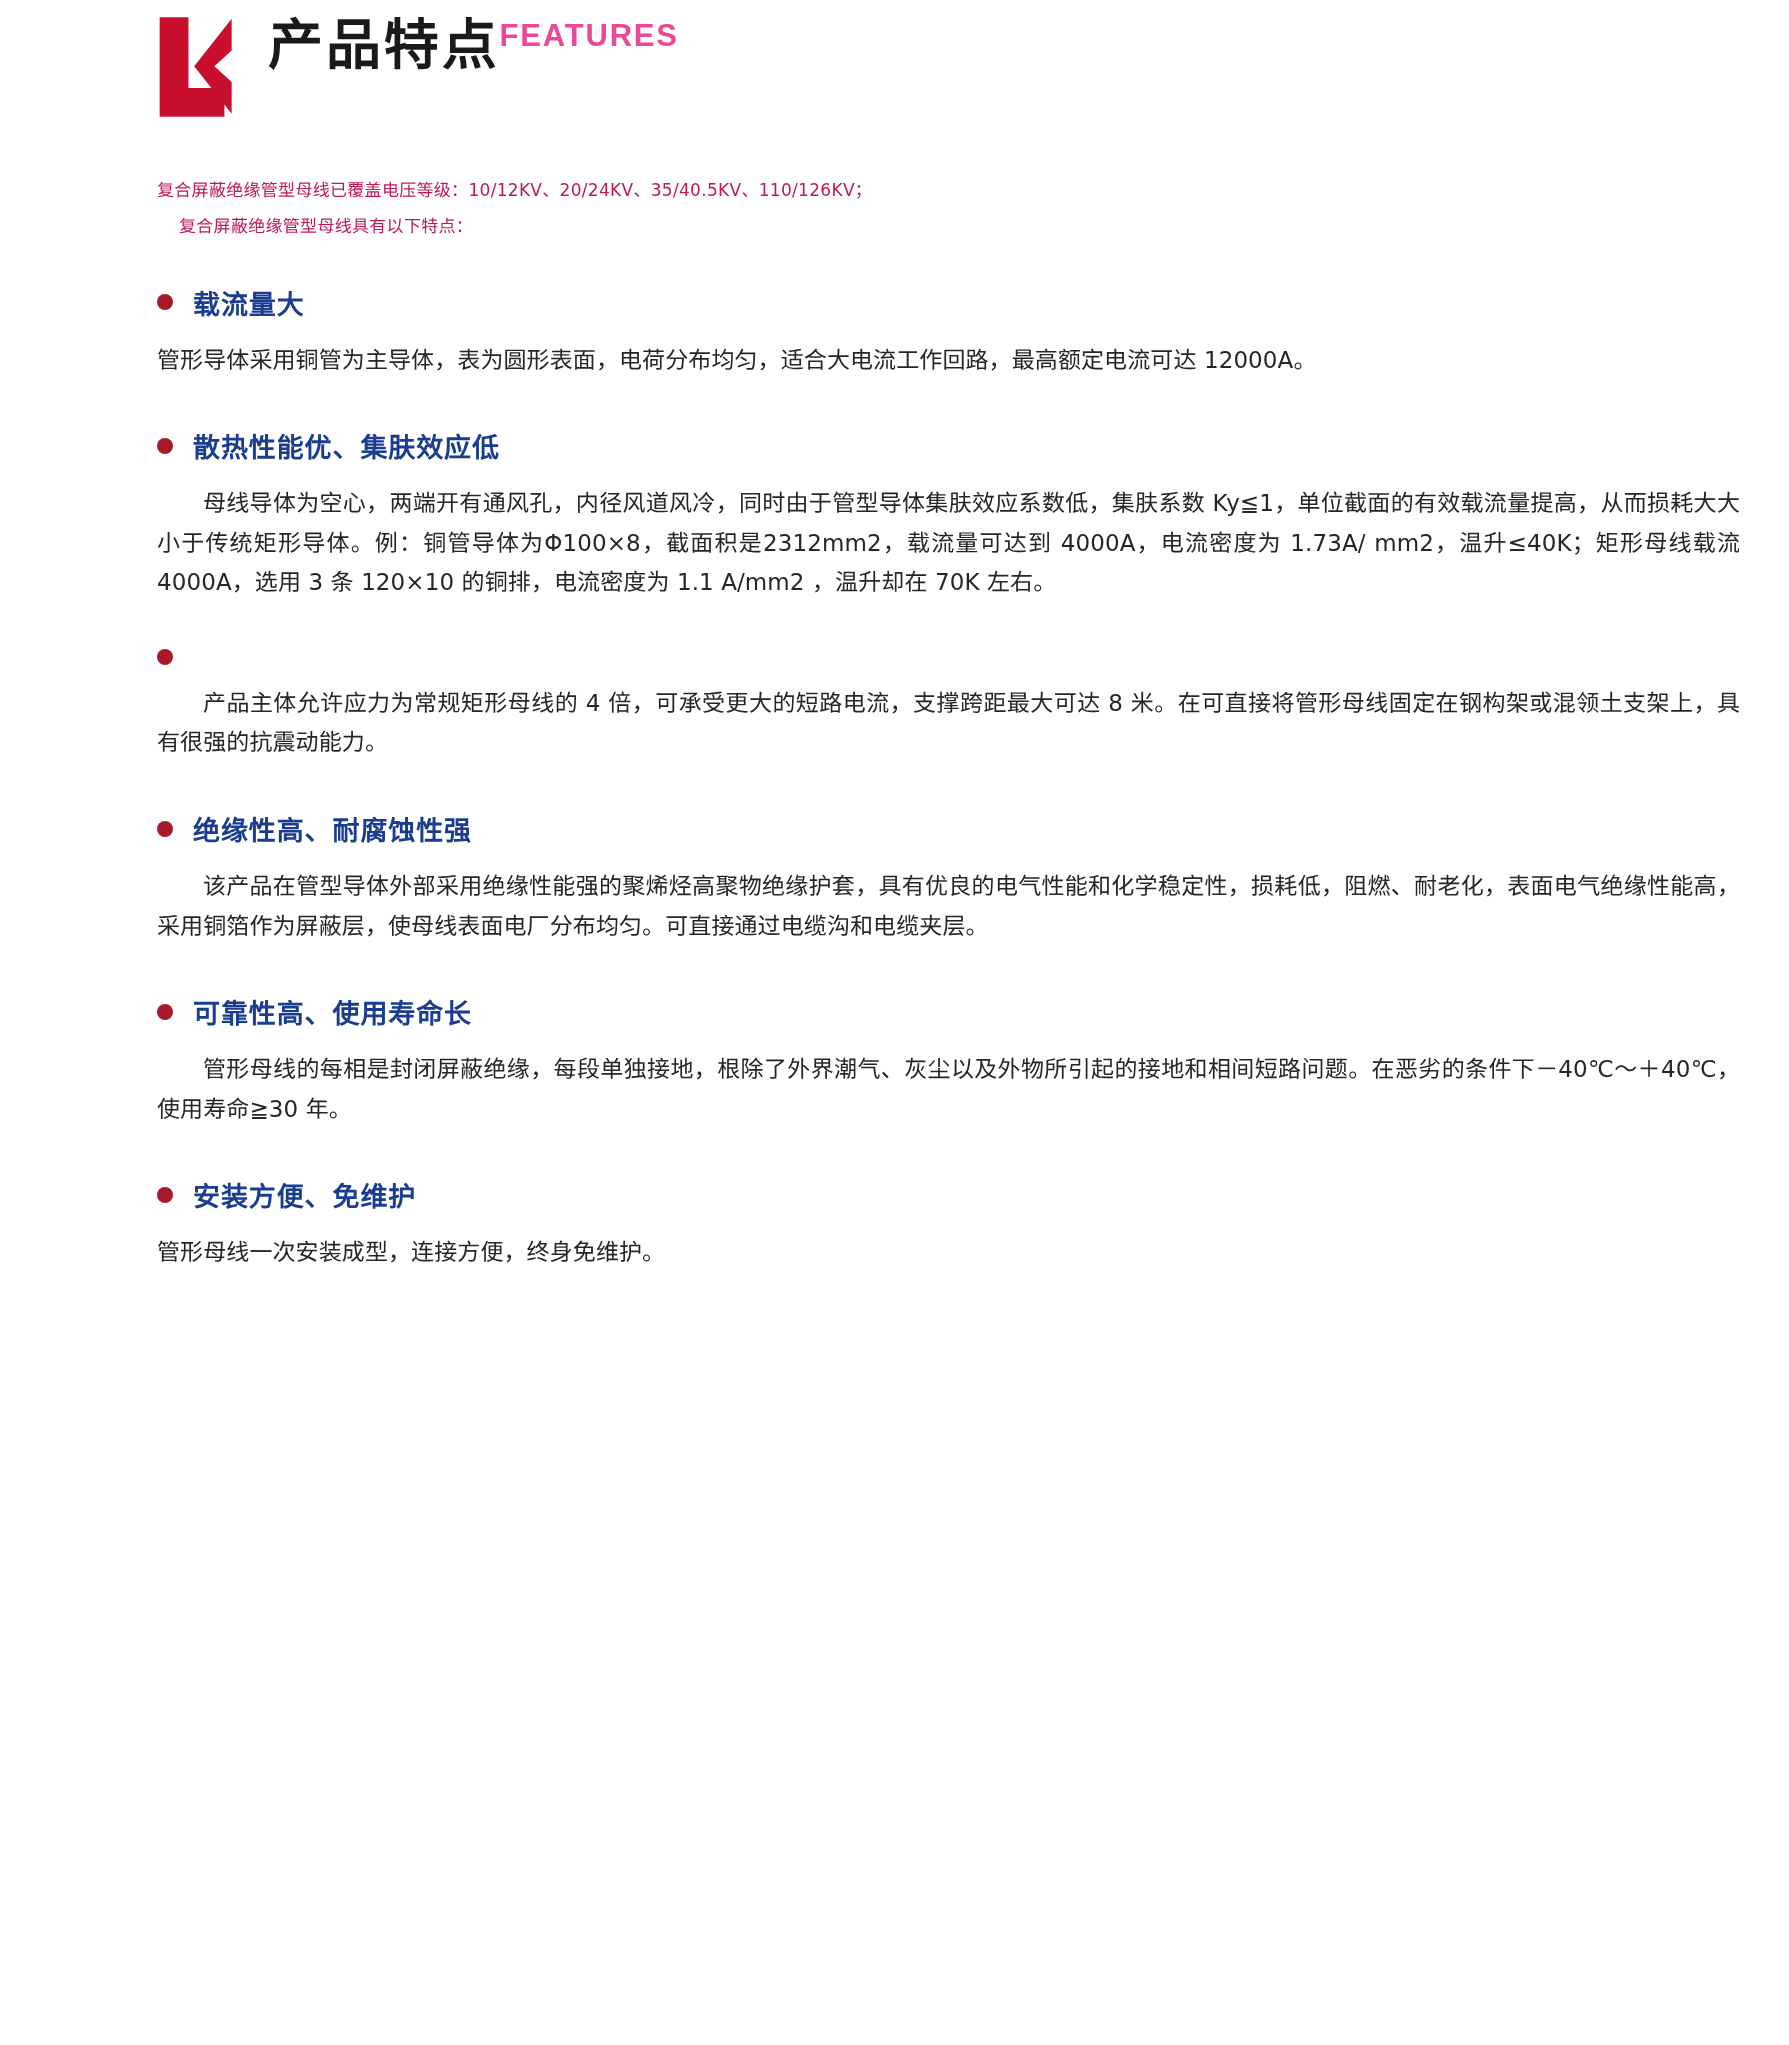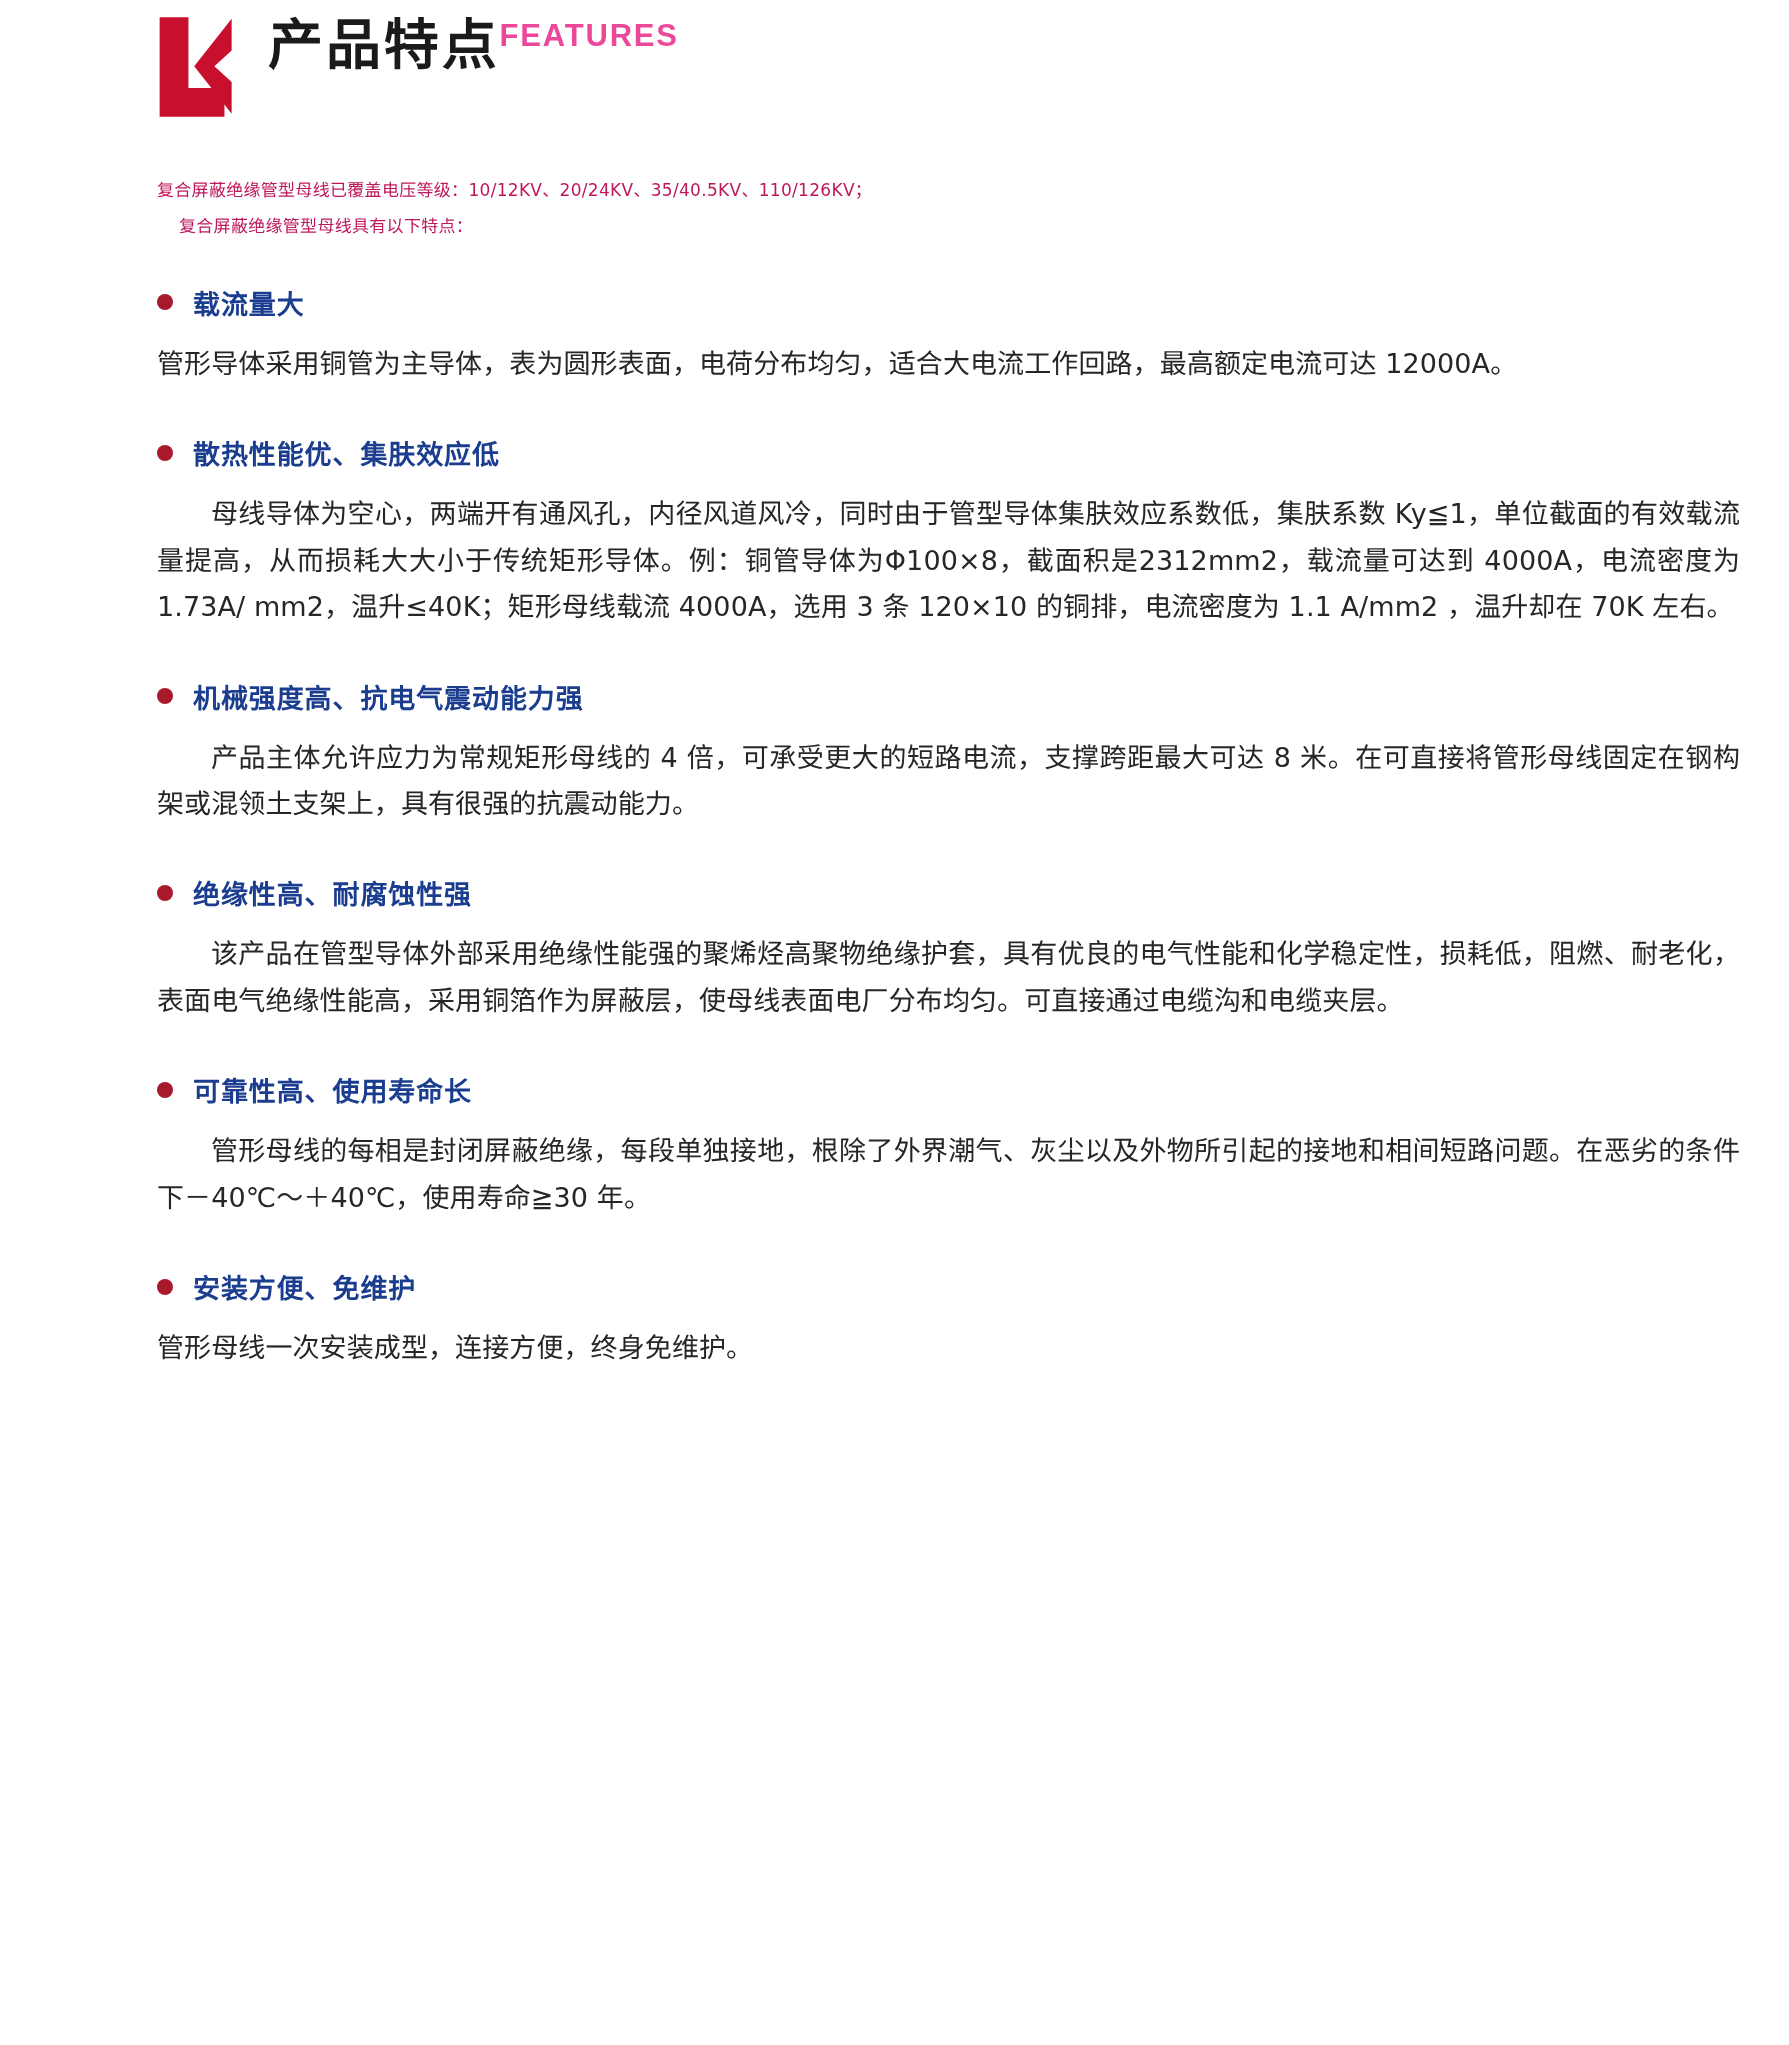--- a/index.html
+++ b/index.html
@@ -90,21 +90,21 @@
     height: 16px;
     border-radius: 50%;
     background: #a8192b;
     margin-right: 10px;
     flex: 0 0 auto;
     display: inline-block;
   }
   .sec-heading .htext { display: inline-block; }
 
   .sec-body {
-    font-size: 27px;
+    font-size: 23px;
     line-height: 1.72;
     color: #262626;
     letter-spacing: 0.1px;
     text-align: justify;
     text-justify: inter-character;
     font-family: "DejaVu Sans", "Liberation Sans", sans-serif;
   }
   .indent { text-indent: 2em; }
   .nojust { text-align: left; }
 
@@ -154,21 +154,20 @@
     </div>
     <div class="gap-b"></div>
     <div class="sec-body indent">母线导体为空心，两端开有通风孔，内径风道风冷，同时由于管型导体集肤效应系数低，集肤系数 Ky≦1，单位截面的有效载流量提高，从而损耗大大小于传统矩形导体。例：铜管导体为Φ100×8，截面积是2312mm2，载流量可达到 4000A，电流密度为 1.73A/ mm2，温升≤40K；矩形母线载流 4000A，选用 3 条 120×10 的铜排，电流密度为 1.1 A/mm2 ，温升却在 70K 左右。</div>
   </div>
 
   <div class="gap-c"></div>
 
   <div class="section">
     <div class="sec-heading">
       <span class="bullet-dot"></span>
-      <span class="htext">机械强度高、抗电气震动能力强</span>
     </div>
     <div class="gap-b"></div>
     <div class="sec-body indent">产品主体允许应力为常规矩形母线的 4 倍，可承受更大的短路电流，支撑跨距最大可达 8 米。在可直接将管形母线固定在钢构架或混领土支架上，具有很强的抗震动能力。</div>
   </div>
 
   <div class="gap-c"></div>
 
   <div class="section">
     <div class="sec-heading">
       <span class="bullet-dot"></span>

